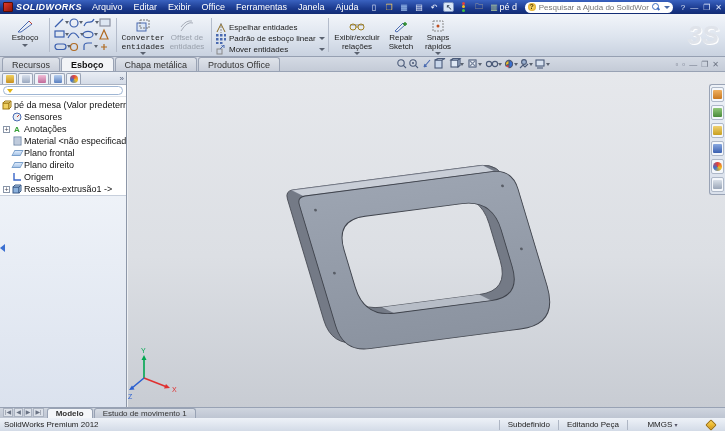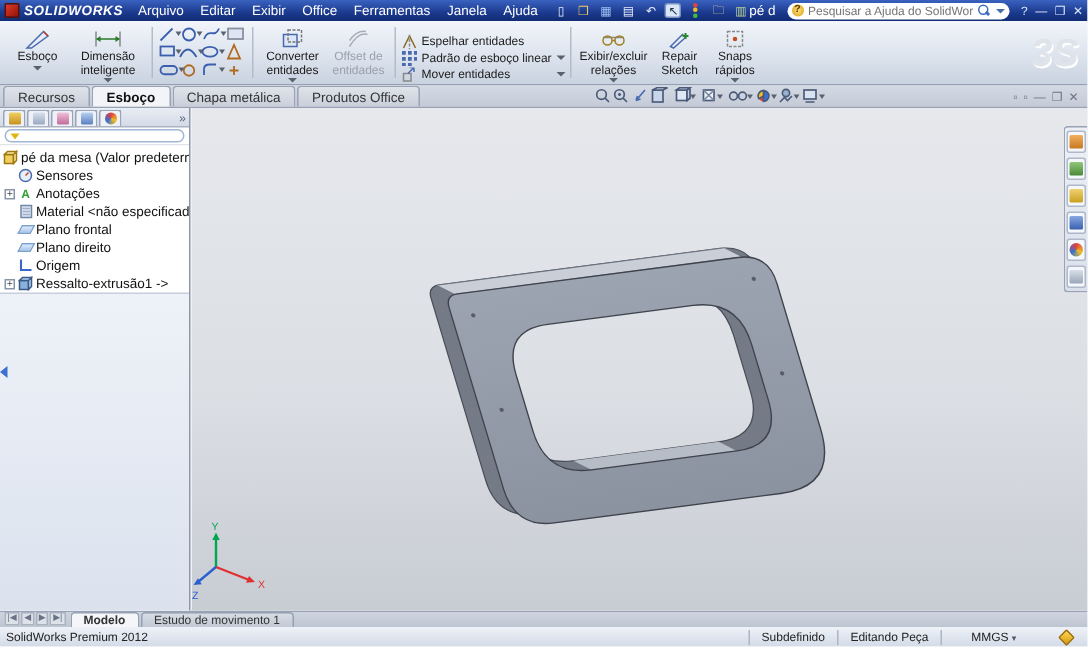--- a/index.html
+++ b/index.html
@@ -172,31 +172,20 @@
 <div class="cmdbar">
   <div class="grp">
     <div class="bigbtn">
       <span class="bicon">
         <svg width="18" height="16">
             <path d="M2,14 L13,3 L16,6 L5,14 Z" fill="#e8edf6" stroke="#4a6ab0"></path>
             <path d="M13,3 L16,6" stroke="#c04030"></path>
           </svg>
       </span>
       <span class="blabel">Esboço</span>
-      <span class="caret"></span>
-    </div>
-    <div class="bigbtn" style="width:52px;">
-      <span class="bicon">
-        <svg width="20" height="16">
-            <path d="M2,8 H18" stroke="#2a7a2a"></path>
-            <path d="M2,8 l3,-2 v4 Z M18,8 l-3,-2 v4 Z" fill="#2a7a2a"></path>
-            <path d="M2,3 V13 M18,3 V13" stroke="#888"></path>
-          </svg>
-      </span>
-      <span class="blabel">Dimensão inteligente</span>
       <span class="caret"></span>
     </div>
   </div>
   <div class="vsep"></div>
   <div class="grp" style="align-items:center;">
     <svg width="60" height="37">
       <g stroke="#3a5fae" fill="none" stroke-width="1.2">
         <path d="M2,10 L10,2"></path>
         <circle cx="21" cy="6" r="4"></circle>
         <path d="M31,9 C34,1 38,9 41,2"></path>
@@ -217,21 +206,21 @@
         <path d="M12,16 h4 l-2,3 Z"></path>
           <path d="M27,16 h4 l-2,3 Z"></path>
           <path d="M41,16 h4 l-2,3 Z"></path>
         <path d="M14,28 h4 l-2,3 Z"></path>
           <path d="M41,28 h4 l-2,3 Z"></path>
       </g>
     </svg>
   </div>
   <div class="vsep"></div>
   <div class="grp">
-    <div class="bigbtn" style="width:46px;">
+    <div class="bigbtn" style="width:46px;font-family:Liberation Mono, monospace;">
       <span class="bicon">
         <svg width="16" height="14">
             <rect x="2" y="4" width="9" height="8" fill="#dce6f4" stroke="#4a6ab0"></rect>
             <rect x="5" y="1" width="9" height="8" fill="none" stroke="#777" stroke-dasharray="2 1"></rect>
           </svg>
       </span>
       <span class="blabel">Converter entidades</span>
       <span class="caret"></span>
     </div>
     <div class="bigbtn disabled" style="width:42px;">

